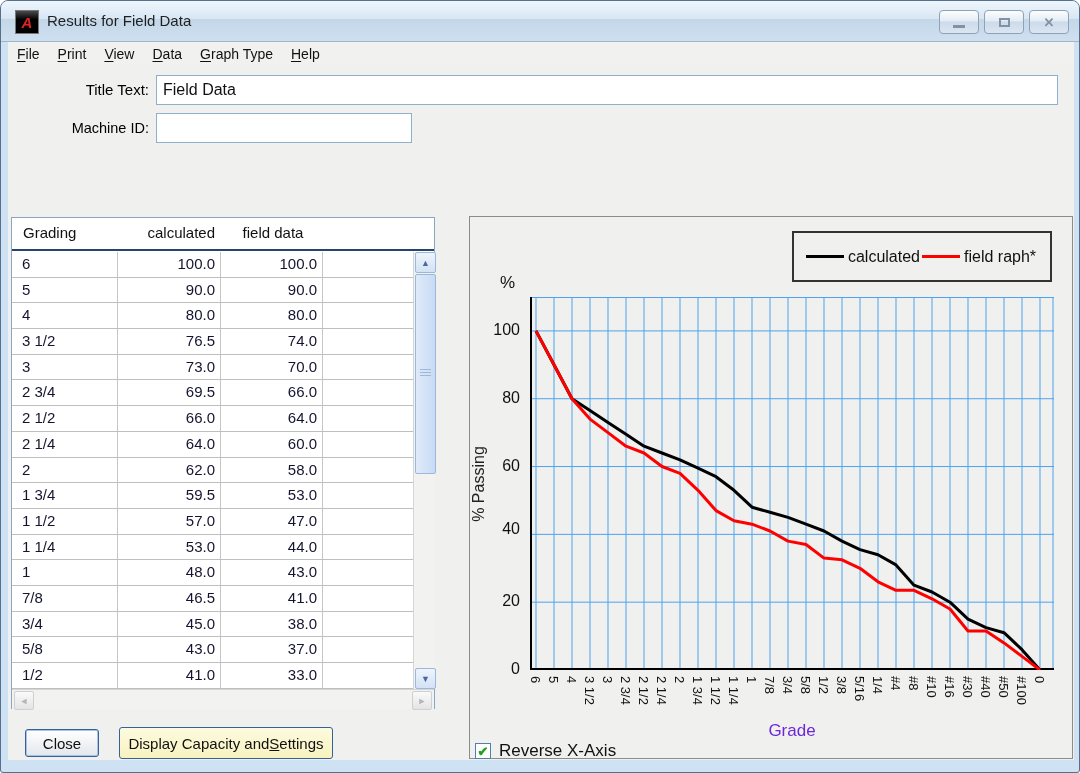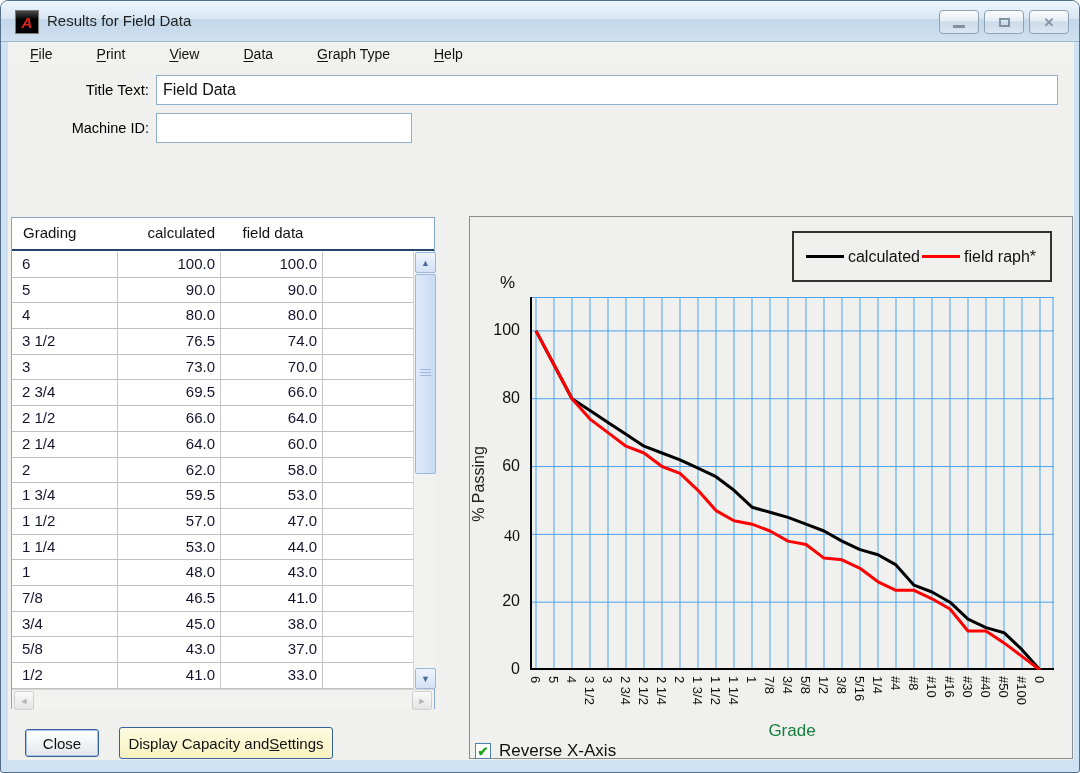--- a/index.html
+++ b/index.html
@@ -16,21 +16,21 @@
   .win-controls{position:absolute;right:10px;top:9px;display:flex;gap:5px;}
   .win-btn{width:38px;height:22px;border:1px solid #8fa2b5;border-radius:4px;
            background:linear-gradient(#fcfdfe,#e3ecf4 45%,#ccdaea 50%,#dbe6f1);
            display:flex;align-items:center;justify-content:center;cursor:default;}
   .g-min{width:12px;height:3px;background:#8292a5;margin-top:8px;}
   .g-max{width:11px;height:9px;border:2px solid #8292a5;box-sizing:border-box;}
   .g-close{color:#8292a5;font-size:13px;font-weight:bold;line-height:1;}
   
   .menubar{position:absolute;left:7px;top:41px;width:1066px;height:23px;background:#f1f1f0;
            border-bottom:1px solid #c9c9c9;display:flex;align-items:center;}
-  .menu-item{padding:2px 22px;font-size:14px;color:#111;}
+  .menu-item{padding:2px 9px;font-size:14px;color:#111;}
   .menu-item u{text-underline-offset:2px;}
   
   .client{position:absolute;left:7px;top:64px;width:1066px;height:695px;background:#f0f0ee;}
   .flabel{position:absolute;width:102px;text-align:right;font-size:15px;color:#000;}
   .tinput{position:absolute;background:#fff;border:1px solid #8fb0cc;box-sizing:border-box;
           font-size:16px;padding:0 6px;color:#111;font-family:"Liberation Sans",sans-serif;}
   .note{position:absolute;left:55px;top:152px;font-size:13.5px;color:#111;}
   .heading{position:absolute;left:12px;top:184px;font-size:19px;color:#111;}
   
   .tblwrap{position:absolute;left:10px;top:216px;width:424px;height:492px;background:#fff;
@@ -75,21 +75,21 @@
   .leg-line{width:38px;height:3px;}
   .leg-label{font-size:16px;color:#111;margin:0 2px 0 4px;white-space:nowrap;}
   .plot{position:absolute;left:60px;top:80px;}
   .pct{position:absolute;left:30px;top:56px;font-size:17px;color:#111;}
   .ylab{position:absolute;left:2px;width:48px;text-align:right;font-size:16px;color:#111;}
   .yaxis-title{position:absolute;left:-6px;top:80px;width:30px;height:373px;display:flex;
                align-items:center;justify-content:center;}
   .yaxis-title span{transform:rotate(-90deg);white-space:nowrap;font-size:16px;color:#222;}
   .xlab{position:absolute;font-size:13px;color:#111;white-space:nowrap;transform:rotate(90deg);
         transform-origin:0 0;}
-  .xaxis-title{position:absolute;left:242px;top:504px;width:160px;text-align:center;font-size:17px;color:#15803d;}
+  .xaxis-title{position:absolute;left:242px;top:504px;width:160px;text-align:center;font-size:17px;color:#6d28d9;}
   .chk{position:absolute;left:5px;top:524px;display:flex;align-items:center;}
   .chkbox{width:16px;height:16px;background:#fff;border:1px solid #4f81b0;box-sizing:border-box;
           display:flex;align-items:center;justify-content:center;color:#1fa11f;font-size:13px;font-weight:bold;}
   .chklabel{margin-left:8px;font-size:17px;color:#111;}
 </style>
 </head>
 <body>
 
 <div class="window">
 
@@ -346,21 +346,21 @@
         <line x1="0" y1="33.90909090909091" x2="524" y2="33.90909090909091" stroke="#4da3f0" stroke-width="1"></line>
         <line x1="0" y1="0.5" x2="524" y2="0.5" stroke="#4da3f0" stroke-width="1"></line>
         <line x1="1" y1="0" x2="1" y2="373" stroke="#000" stroke-width="2"></line>
         <line x1="0" y1="372" x2="524" y2="372" stroke="#000" stroke-width="2"></line>
         <polyline points="6.0,33.9 24.0,67.8 42.0,101.7 60.0,113.6 78.0,125.5 96.0,137.3 114.0,149.2 132.0,156.0 150.0,162.8 168.0,171.2 186.0,179.7 204.0,193.3 222.0,210.2 240.0,215.3 258.0,220.4 276.0,227.2 294.0,234.0 312.0,244.1 330.0,252.6 348.0,257.7 366.0,267.9 384.0,288.2 402.0,295.0 420.0,305.2 438.0,322.1 456.0,330.6 474.0,335.7 492.0,352.7 510.0,373.0" fill="none" stroke="#000000" stroke-width="3" stroke-linejoin="round"></polyline>
         <polyline points="6.0,33.9 24.0,67.8 42.0,101.7 60.0,122.1 78.0,135.6 96.0,149.2 114.0,156.0 132.0,169.5 150.0,176.3 168.0,193.3 186.0,213.6 204.0,223.8 222.0,227.2 240.0,234.0 258.0,244.1 276.0,247.5 294.0,261.1 312.0,262.8 330.0,271.3 348.0,284.8 366.0,293.3 384.0,293.3 402.0,301.8 420.0,312.0 438.0,334.0 456.0,334.0 474.0,345.9 492.0,359.4 510.0,373.0" fill="none" stroke="#ff0000" stroke-width="3" stroke-linejoin="round"></polyline>
       </svg>
     <div id="ylabels">
         <div class="ylab" style="top: 443px;">0</div>
         <div class="ylab" style="top: 375.182px;">20</div>
-        <div class="ylab" style="top: 310px; font-family: Liberation Serif, serif;">40</div>
+        <div class="ylab" style="top: 303px;">40</div>
         <div class="ylab" style="top: 239.545px;">60</div>
         <div class="ylab" style="top: 171.727px;">80</div>
         <div class="ylab" style="top: 103.909px;">100</div>
       </div>
     <div id="xlabels">
         <div class="xlab" style="left: 73px; top: 459px;">6</div>
         <div class="xlab" style="left: 91px; top: 459px;">5</div>
         <div class="xlab" style="left: 109px; top: 459px;">4</div>
         <div class="xlab" style="left: 127px; top: 459px;">3 1/2</div>
         <div class="xlab" style="left: 145px; top: 459px;">3</div>

